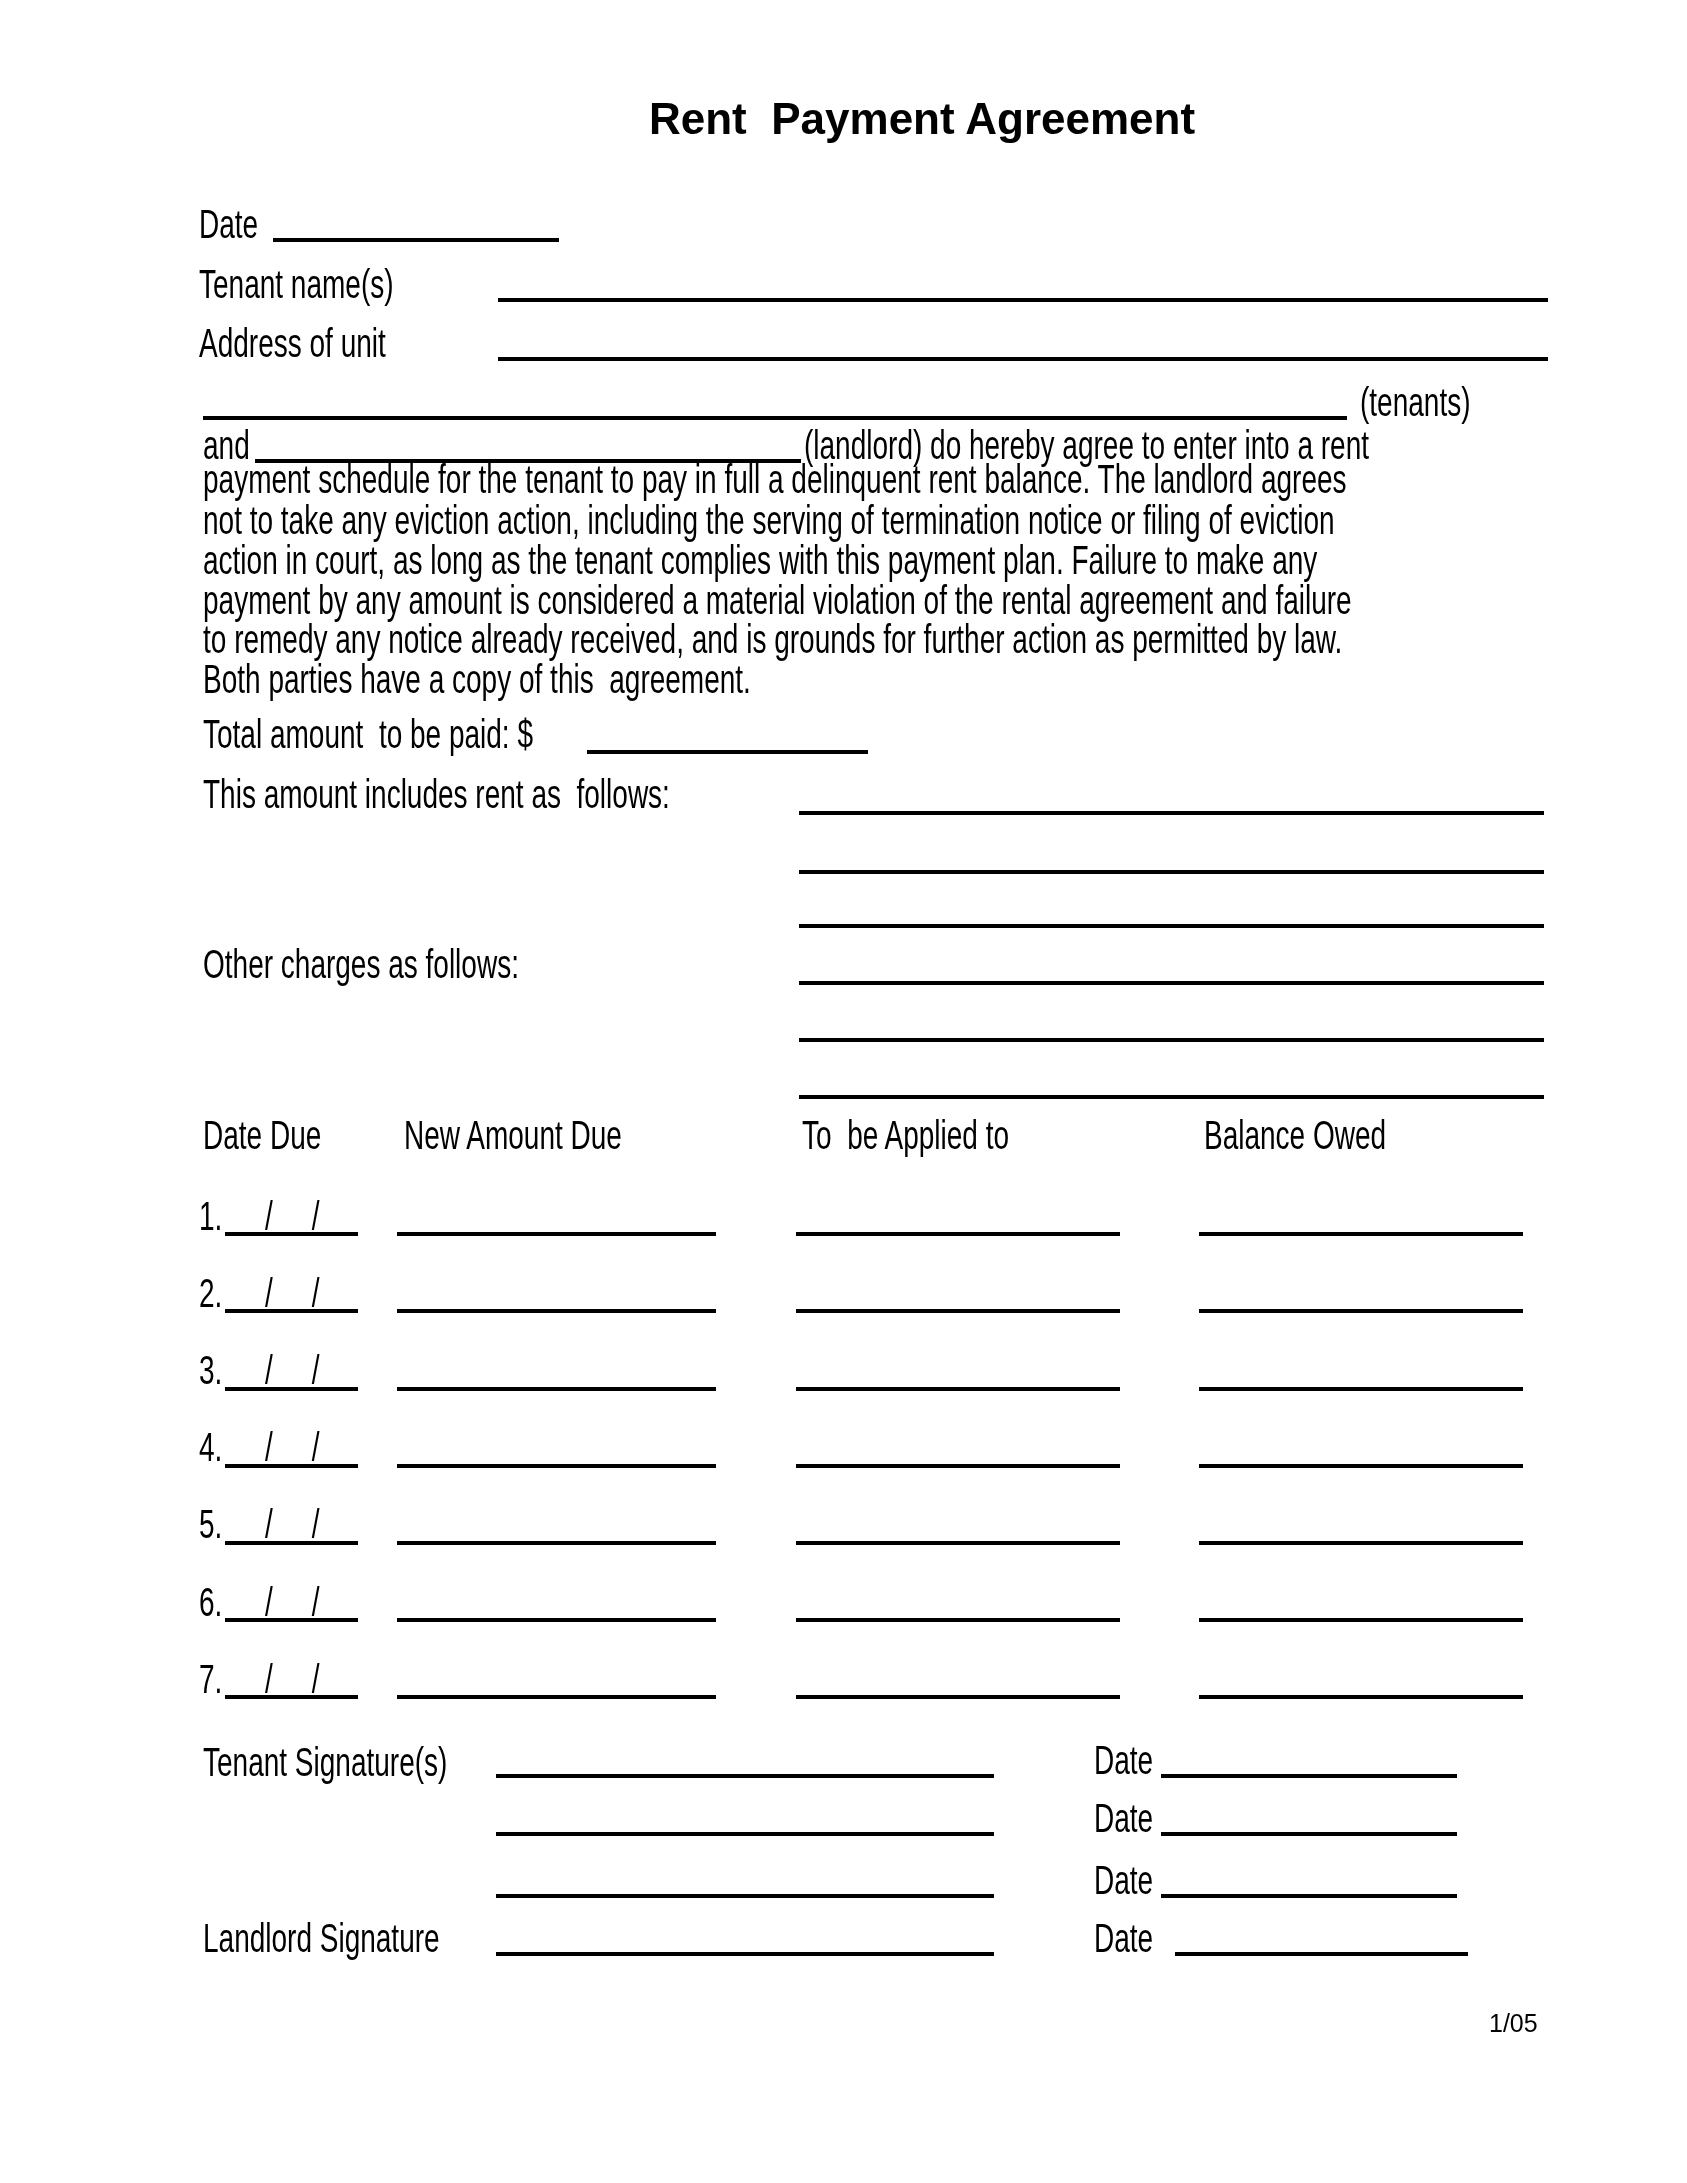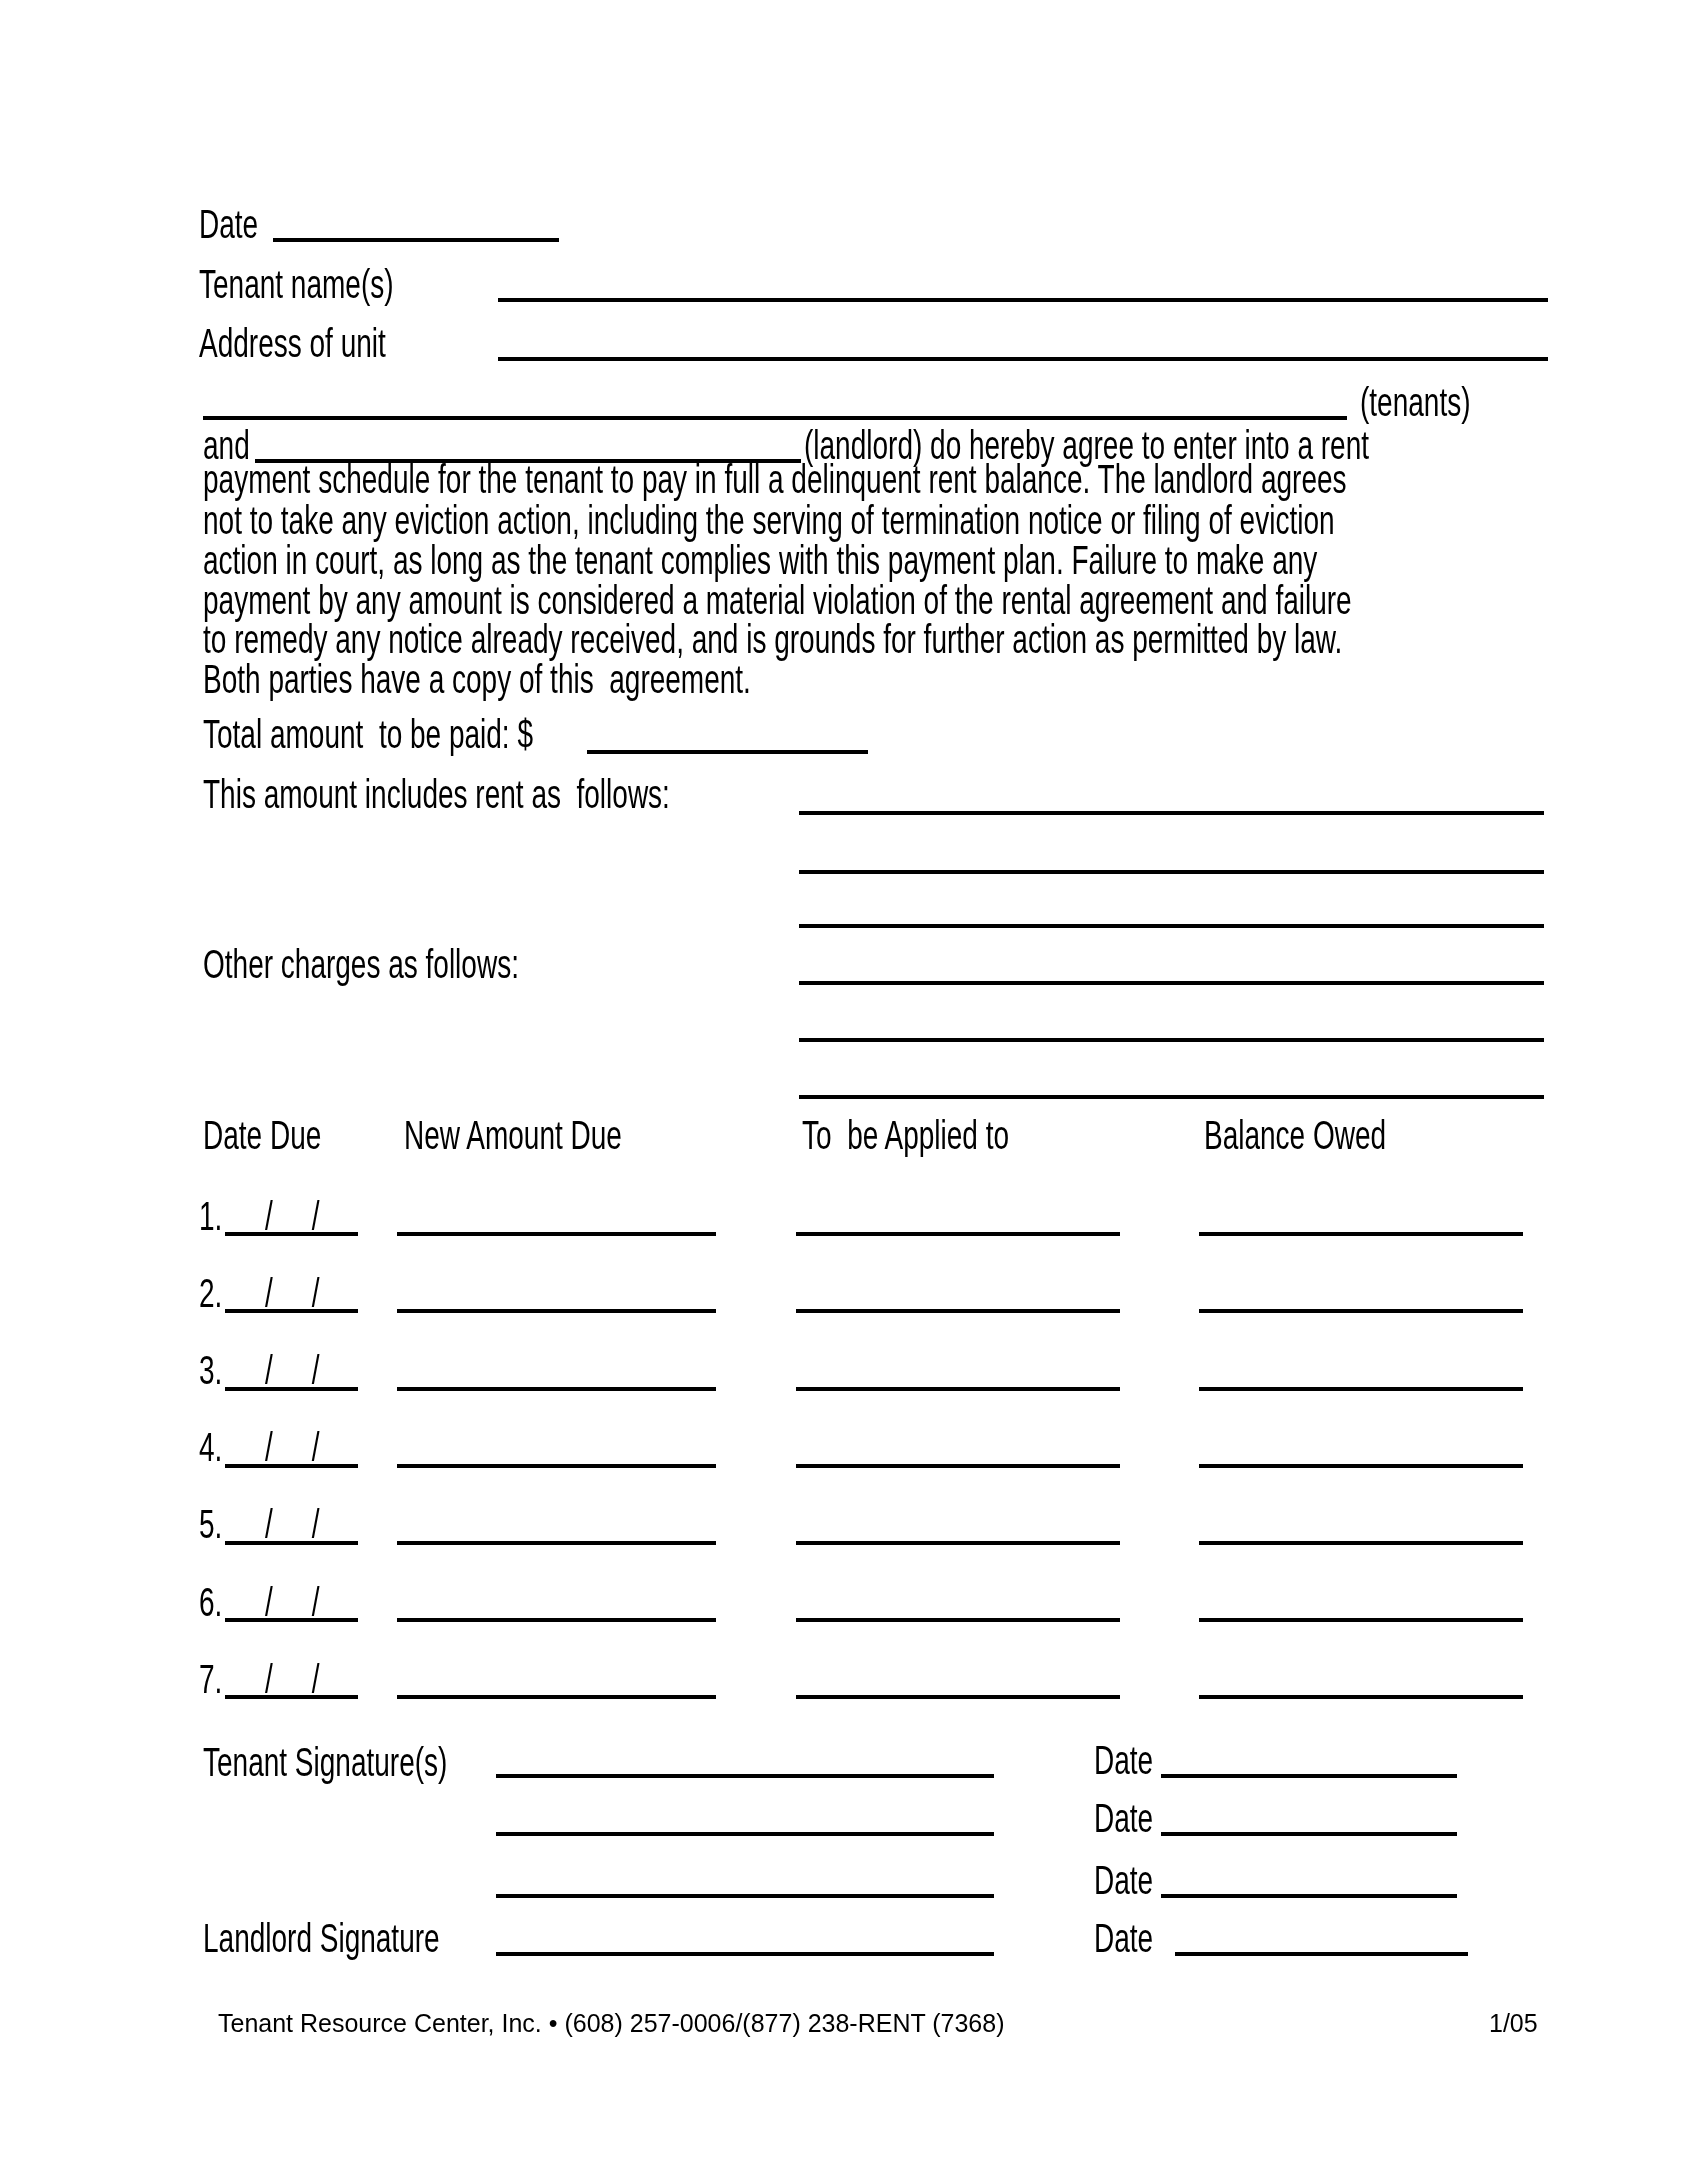--- a/index.html
+++ b/index.html
@@ -39,20 +39,21 @@
     line-height:1;
     white-space:pre;
     color:#000;
   }
 </style>
 </head>
 <body>
 
 <div id="page">
 
+  <div class="title" style="left:649px;top:97px">Rent  Payment Agreement</div>
 
   <div class="t" style="left:199px;top:204px">Date</div>
   <div class="ln" style="left:273px;top:238px;width:286px"></div>
 
   <div class="t" style="left:199px;top:264px">Tenant name(s)</div>
   <div class="ln" style="left:498px;top:298px;width:1050px"></div>
 
   <div class="t" style="left:199px;top:323px">Address of unit</div>
   <div class="ln" style="left:498px;top:357px;width:1050px"></div>
 
@@ -148,17 +149,16 @@
 
   <div class="ln" style="left:496px;top:1894px;width:498px"></div>
   <div class="t" style="left:1094px;top:1860px">Date</div>
   <div class="ln" style="left:1161px;top:1894px;width:296px"></div>
 
   <div class="t" style="left:203px;top:1918px">Landlord Signature</div>
   <div class="ln" style="left:496px;top:1952px;width:498px"></div>
   <div class="t" style="left:1094px;top:1918px">Date</div>
   <div class="ln" style="left:1175px;top:1952px;width:293px"></div>
 
-  <div class="foot" style="left:218px;top:2011px">Tenant Resource Center, Inc. • (608) 257-0006/(877) 238-RENT (7368)</div>
   <div class="foot" style="left:1489px;top:2011px">1/05</div>
 
 </div>
 
 
 </body></html>

